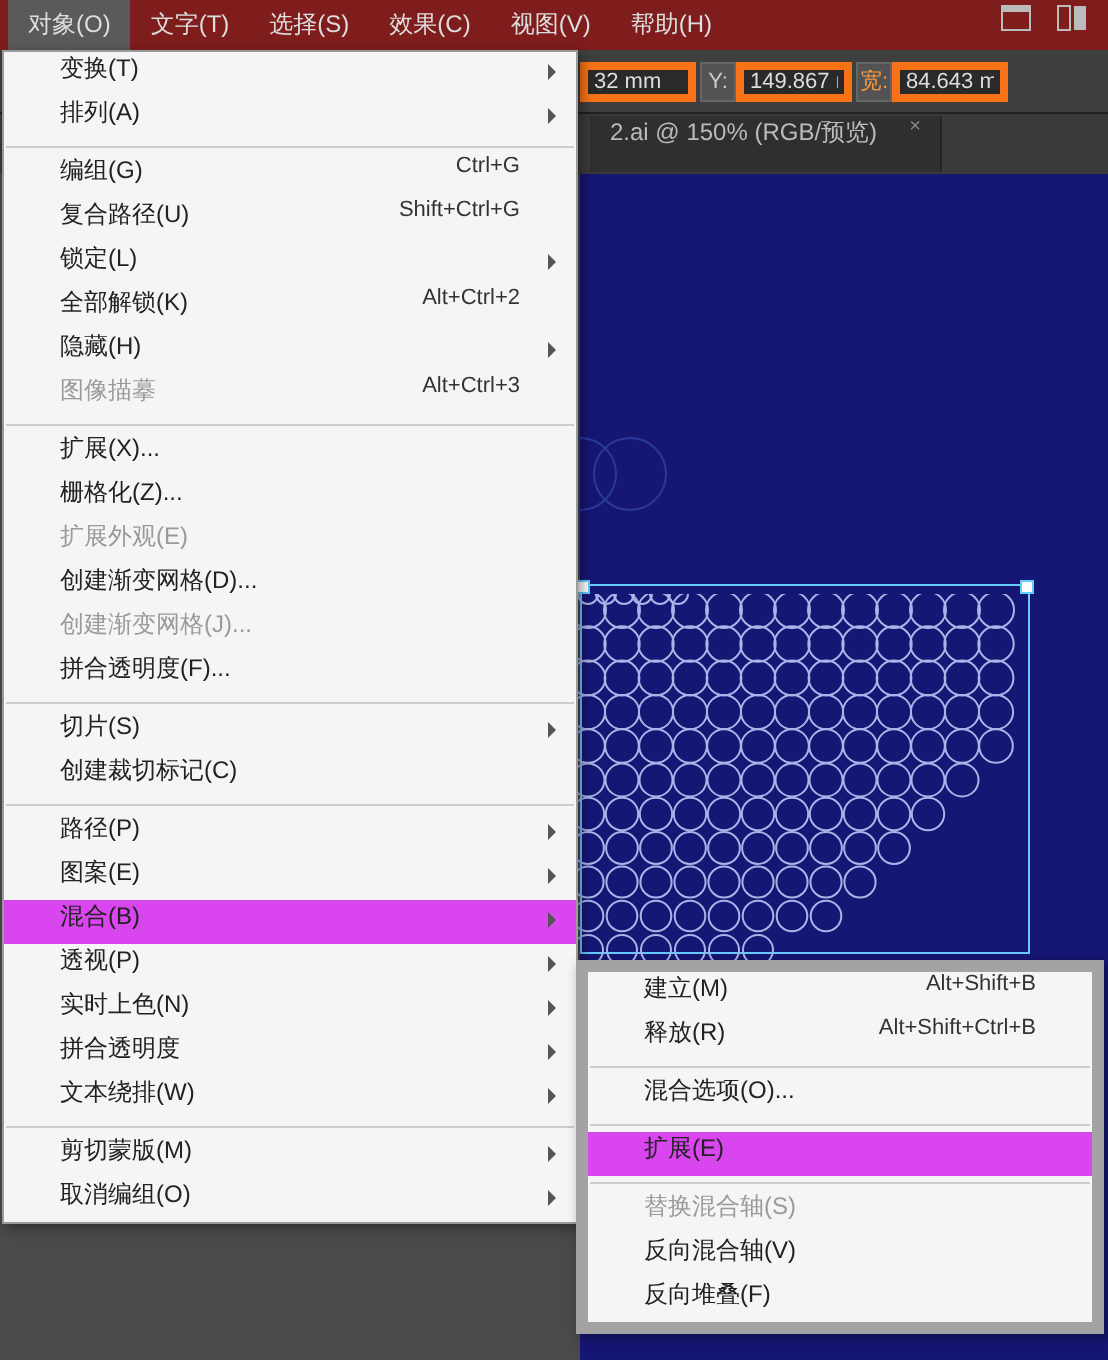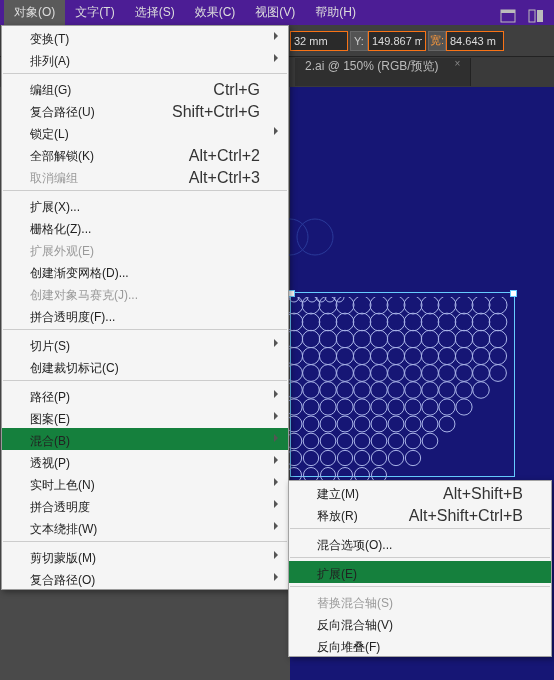--- a/index.html
+++ b/index.html
@@ -1,46 +1,46 @@
 <!DOCTYPE html>
 <html><head>
 <meta charset="utf-8">
 <style>
 *{margin:0;padding:0;box-sizing:border-box;font-family:"Microsoft YaHei",sans-serif;font-size:12px;-webkit-font-smoothing:antialiased}
 body{width:554px;height:680px;background:#4a4a4a;overflow:hidden;position:relative}
-.menubar{height:25px;background:#4c1d95;display:flex;align-items:flex-end;padding:0 4px;color:#ddd}
+.menubar{height:25px;background:#7f1d1d;display:flex;align-items:flex-start;padding:0 4px;color:#ddd}
 .menubar-item{padding:4px 10px;cursor:default}
 .menubar-item.active{background:#5a5a5a}
 .menubar-spacer{flex:1}
 .mb-icon{width:22px;height:18px;margin:0 3px;display:flex;align-items:center;justify-content:center}
 .toolbar{height:32px;background:#3f3f3f;border-bottom:1px solid #222;display:flex;align-items:center;padding-left:290px;gap:2px}
 .tb-field{display:flex;align-items:center;height:22px}
 .tb-label{width:18px;height:20px;background:#535353;color:#ccc;display:flex;align-items:center;justify-content:center;font-size:11px;border:1px solid #666}
 .tb-label.orange{color:#ff9a3c}
-.tb-input{width:58px;height:20px;background:#2a2a2a;color:#ddd;border:1px solid #f97316;padding:0 3px;font-size:11px}
+.tb-input{width:58px;height:20px;background:#2a2a2a;color:#ddd;border:4px solid #f97316;padding:0 3px;font-size:11px}
 .tabs{height:30px;background:#3a3a3a;display:flex;align-items:center;padding-left:295px}
 .tab{height:28px;display:flex;align-items:flex-start;padding:0 10px;color:#bbb;background:#2f2f2f;border-right:1px solid #222;gap:16px}
 .tab .close{color:#888;font-size:10px}
 .canvas{position:absolute;left:290px;top:87px;right:0;bottom:0;background:#161675}
 .sel-frame{position:absolute;left:0px;top:205px;width:225px;height:185px;border:1px solid #6cf}
 .sel-frame::before,.sel-frame::after{content:"";position:absolute;width:5px;height:5px;background:#fff;border:1px solid #6cf}
 .sel-frame::before{left:-3px;top:-3px}
 .sel-frame::after{right:-3px;top:-3px}
 .circles{position:absolute;left:-2px;top:210px}
 .circles circle{fill:none;stroke:#a9b4e8;stroke-width:1}
 .top-circles{position:absolute;left:-10px;top:130px}
 .top-circles circle{fill:none;stroke:#2a3a9a;stroke-width:1}
 .dropdown{position:absolute;left:1px;top:25px;width:288px;background:#f5f5f5;border:1px solid #9a9a9a;box-shadow:2px 2px 6px rgba(0,0,0,.4)}
-.di{height:22px;display:flex;align-items:flex-end;padding:0 28px 0 28px;color:#222;position:relative;cursor:default}
-.di .sc{margin-left:auto;color:#333;font-size:16px}
+.di{height:22px;display:flex;align-items:flex-start;padding:0 28px 0 28px;color:#222;position:relative;cursor:default}
+.di .sc{margin-left:auto;color:#333;font-size:11px}
 .di .arr{position:absolute;right:10px;top:6px;border-left:4px solid #555;border-top:4px solid transparent;border-bottom:4px solid transparent}
 .di.disabled{color:#9a9a9a}
-.di.hl{background:#15803d}
+.di.hl{background:#d946ef}
 .sep{height:1px;background:#ccc;margin:3px 1px}
-.submenu{position:absolute;left:288px;top:480px;width:264px;background:#f5f5f5;border:1px solid #a3a3a3;box-shadow:2px 2px 6px rgba(0,0,0,.4)}
+.submenu{position:absolute;left:288px;top:480px;width:264px;background:#f5f5f5;border:6px solid #a3a3a3;box-shadow:2px 2px 6px rgba(0,0,0,.4)}
 </style>
 </head>
 <body>
 
 <div class="menubar">
   <div class="menubar-item active">对象(O)</div>
   <div class="menubar-item">文字(T)</div>
   <div class="menubar-item">选择(S)</div>
   <div class="menubar-item">效果(C)</div>
   <div class="menubar-item">视图(V)</div>
@@ -237,39 +237,43 @@
       <span class="sc">Shift+Ctrl+G</span>
     </div>
     <div class="di">
       <span>锁定(L)</span>
       <span class="arr"></span>
     </div>
     <div class="di">
       <span>全部解锁(K)</span>
       <span class="sc">Alt+Ctrl+2</span>
     </div>
+    <div class="di">
+      <span>隐藏(H)</span>
+      <span class="arr"></span>
+    </div>
     <div class="di disabled">
-      <span>取消编组</span>
+      <span>图像描摹</span>
       <span class="sc">Alt+Ctrl+3</span>
     </div>
     <div class="sep"></div>
     <div class="di">
       <span>扩展(X)...</span>
     </div>
     <div class="di">
       <span>栅格化(Z)...</span>
     </div>
     <div class="di disabled">
       <span>扩展外观(E)</span>
     </div>
     <div class="di">
       <span>创建渐变网格(D)...</span>
     </div>
     <div class="di disabled">
-      <span>创建对象马赛克(J)...</span>
+      <span>创建渐变网格(J)...</span>
     </div>
     <div class="di">
       <span>拼合透明度(F)...</span>
     </div>
     <div class="sep"></div>
     <div class="di">
       <span>切片(S)</span>
       <span class="arr"></span>
     </div>
     <div class="di">
@@ -303,21 +307,21 @@
     <div class="di">
       <span>文本绕排(W)</span>
       <span class="arr"></span>
     </div>
     <div class="sep"></div>
     <div class="di">
       <span>剪切蒙版(M)</span>
       <span class="arr"></span>
     </div>
     <div class="di">
-      <span>复合路径(O)</span>
+      <span>取消编组(O)</span>
       <span class="arr"></span>
     </div>
   </div>
 <div class="submenu" id="subMenu">
     <div class="di">
       <span>建立(M)</span>
       <span class="sc">Alt+Shift+B</span>
     </div>
     <div class="di">
       <span>释放(R)</span>

